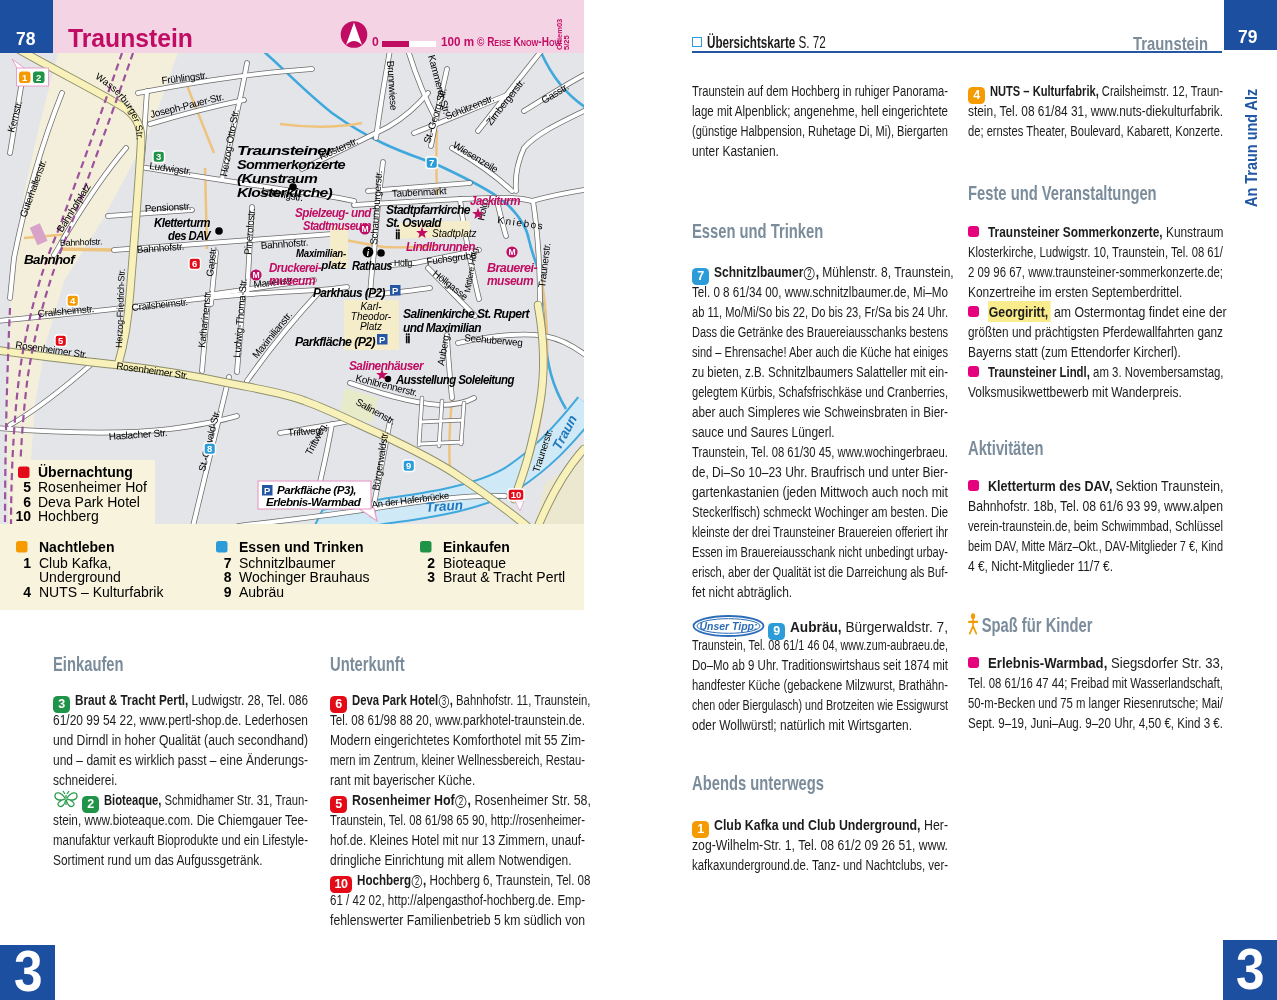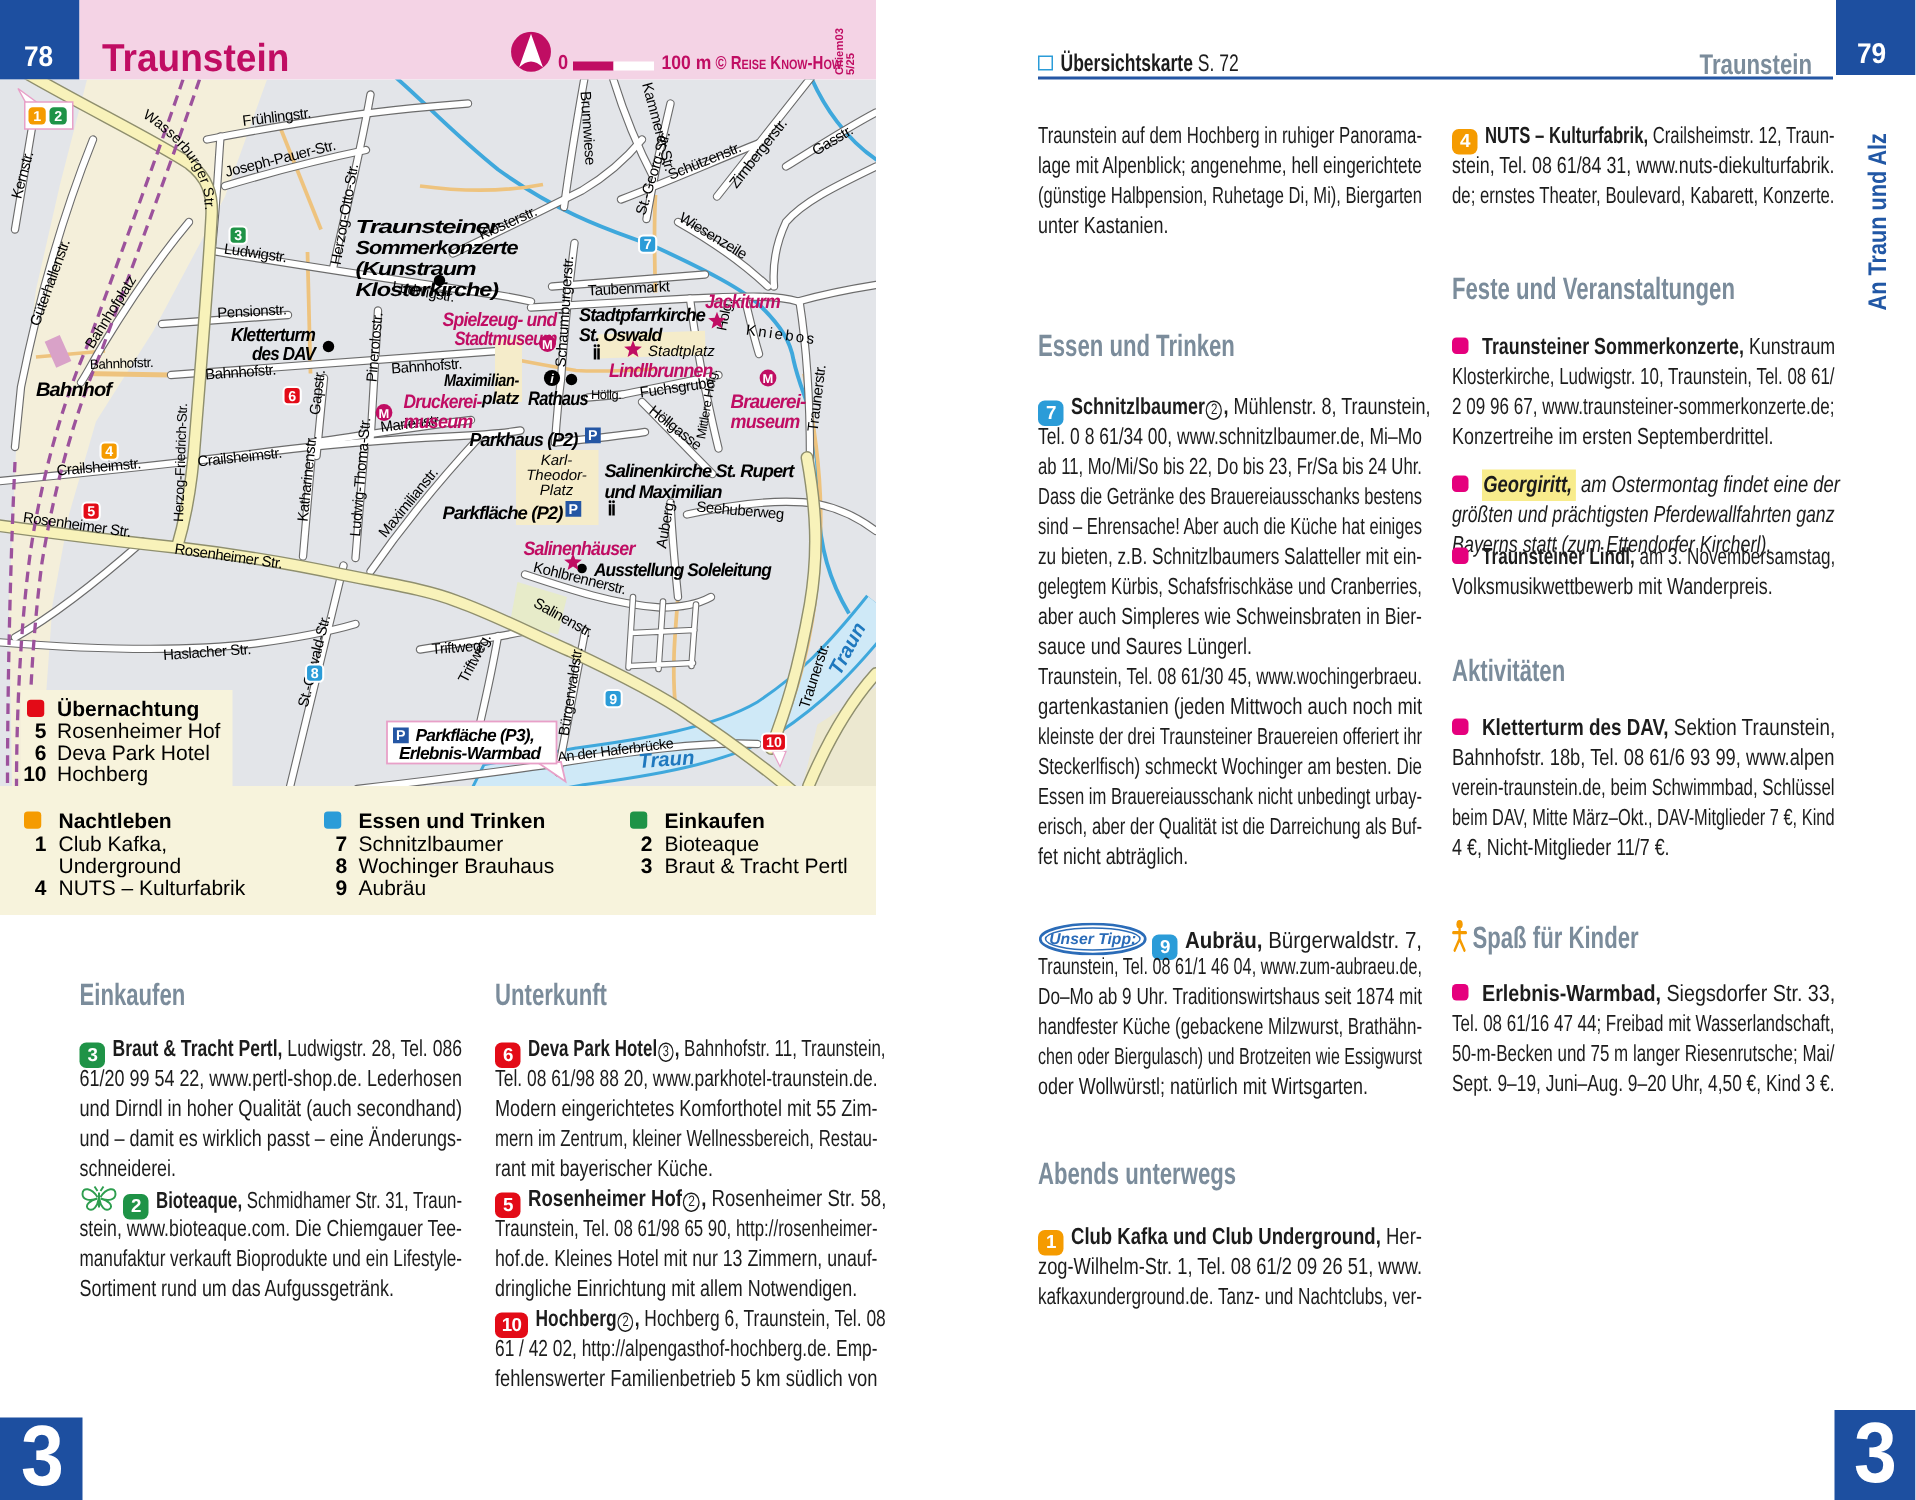--- a/index.html
+++ b/index.html
@@ -664,23 +664,24 @@
 <div class="l"><span class="t" style="transform:scaleX(0.7091)">Dass die Getränke des Brauereiausschanks bestens</span></div>
 <div class="l"><span class="t" style="transform:scaleX(0.7124)">sind – Ehrensache! Aber auch die Küche hat einiges</span></div>
 <div class="l"><span class="t" style="transform:scaleX(0.7410)">zu bieten, z.B. Schnitzlbaumers Salatteller mit ein-</span></div>
 <div class="l"><span class="t" style="transform:scaleX(0.7160)">gelegtem Kürbis, Schafsfrischkäse und Cranberries,</span></div>
 <div class="l"><span class="t" style="transform:scaleX(0.7580)">aber auch Simpleres wie Schweinsbraten in Bier-</span></div>
 <div class="l"><span class="t" style="transform:scaleX(0.7700)">sauce und Saures Lüngerl.</span></div>
 </div>
 
 <div class="blk" style="top:442px;">
 <div class="l"><span class="t" style="transform:scaleX(0.7282)">Traunstein, Tel. 08 61/30 45, www.wochingerbraeu.</span></div>
+<div class="l"><span class="t" style="transform:scaleX(0.7778)">de, Di–So 10–23 Uhr. Braufrisch und unter Bier-</span></div>
 <div class="l"><span class="t" style="transform:scaleX(0.7902)">gartenkastanien (jeden Mittwoch auch noch mit</span></div>
+<div class="l"><span class="t" style="transform:scaleX(0.7325)">Steckerlfisch) schmeckt Wochinger am besten. Die</span></div>
 <div class="l"><span class="t" style="transform:scaleX(0.7148)">kleinste der drei Traunsteiner Brauereien offeriert ihr</span></div>
-<div class="l"><span class="t" style="transform:scaleX(0.7325)">Steckerlfisch) schmeckt Wochinger am besten. Die</span></div>
 <div class="l"><span class="t" style="transform:scaleX(0.7142)">Essen im Brauereiausschank nicht unbedingt urbay-</span></div>
 <div class="l"><span class="t" style="transform:scaleX(0.7195)">erisch, aber der Qualität ist die Darreichung als Buf-</span></div>
 <div class="l"><span class="t" style="transform:scaleX(0.7700)">fet nicht abträglich.</span></div>
 </div>
 
 <div class="blk" style="top:615px;">
 <div class="l"><svg class="pf" width="73" height="22" viewBox="0 0 73 22" style="vertical-align:-5px">
           <ellipse cx="36.5" cy="11" rx="35" ry="10" fill="none" stroke="#2b6cb8" stroke-width="1.8"></ellipse>
           <ellipse cx="36.5" cy="11" rx="31.5" ry="7.3" fill="none" stroke="#2b6cb8" stroke-width="1"></ellipse>
           <text x="36.5" y="14.6" text-anchor="middle" font-size="10.5" font-style="italic" font-weight="bold" fill="#2b6cb8" font-family="Liberation Sans" textLength="58" lengthAdjust="spacingAndGlyphs">Unser Tipp:</text>
@@ -710,21 +711,21 @@
 
 <div class="blk h" style="top:180.5px;"><span class="t" style="transform:scaleX(0.72)">Feste und Veranstaltungen</span></div>
 
 <div class="blk" style="top:222px;">
 <div class="l"><span class="bullet"></span><span class="t" style="transform:scaleX(0.7679)"><b>Traunsteiner Sommerkonzerte,</b> Kunstraum</span></div>
 <div class="l"><span class="t" style="transform:scaleX(0.7278)">Klosterkirche, Ludwigstr. 10, Traunstein, Tel. 08 61/</span></div>
 <div class="l"><span class="t" style="transform:scaleX(0.7344)">2 09 96 67, www.traunsteiner-sommerkonzerte.de;</span></div>
 <div class="l"><span class="t" style="transform:scaleX(0.7700)">Konzertreihe im ersten Septemberdrittel.</span></div>
 </div>
 
-<div class="blk" style="top:314px;font-style:italic;">
+<div class="blk" style="top:302px;">
 <div class="l"><span class="bullet"></span><span class="t" style="transform:scaleX(0.7923)"><span class="hl"><b>Georgiritt,</b></span> am Ostermontag findet eine der</span></div>
 <div class="l"><span class="t" style="transform:scaleX(0.7608)">größten und prächtigsten Pferdewallfahrten ganz</span></div>
 <div class="l"><span class="t" style="transform:scaleX(0.7700)">Bayerns statt (zum Ettendorfer Kircherl).</span></div>
 </div>
 
 <div class="blk" style="top:362px;">
 <div class="l"><span class="bullet"></span><span class="t" style="transform:scaleX(0.7349)"><b>Traunsteiner Lindl,</b> am 3. Novembersamstag,</span></div>
 <div class="l"><span class="t" style="transform:scaleX(0.7700)">Volksmusikwettbewerb mit Wanderpreis.</span></div>
 </div>
 

